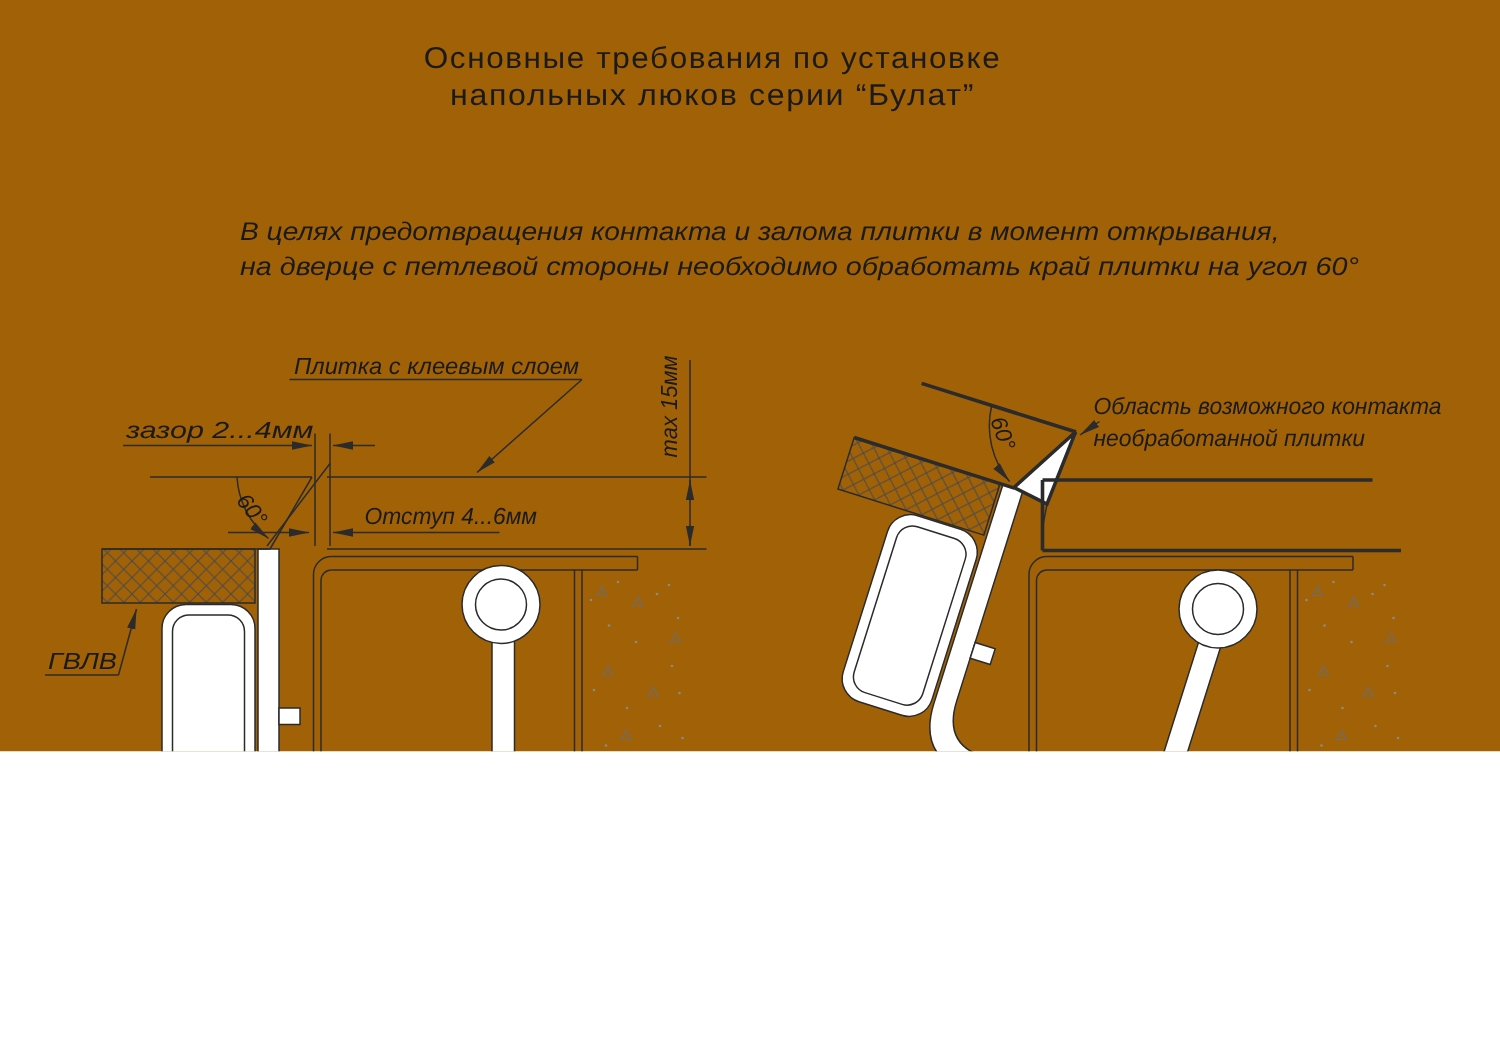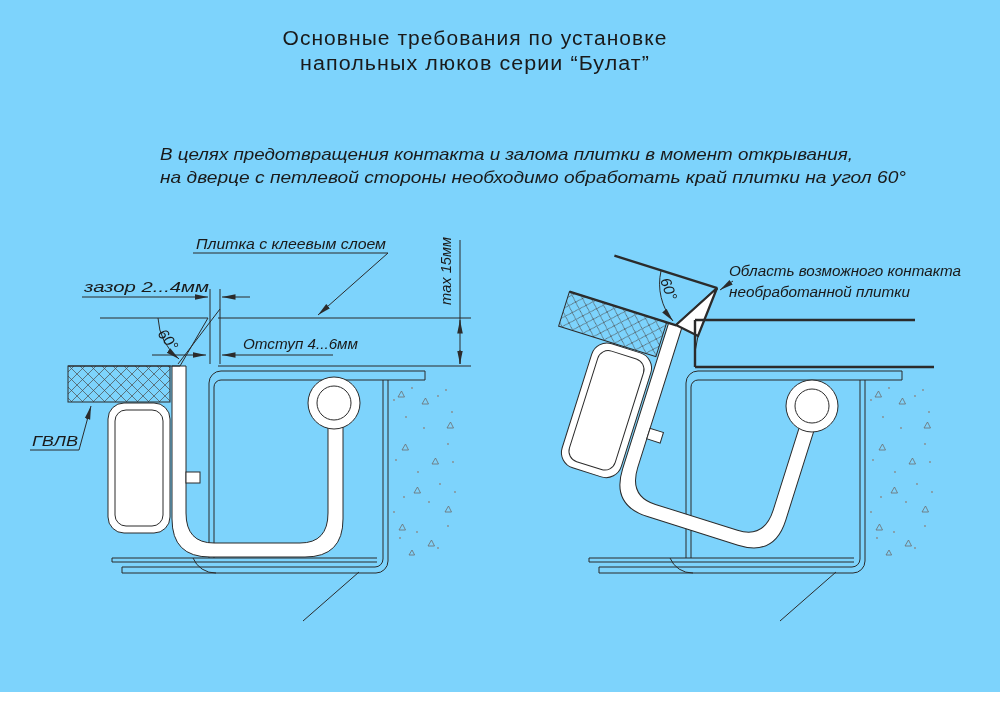--- a/index.html
+++ b/index.html
@@ -1,16 +1,16 @@
 <!DOCTYPE html>
 <html><head>
 <meta charset="utf-8">
 <style>
   html,body{margin:0;padding:0;background:#ffffff;}
-  .page{position:relative;width:1000px;height:692px;background:#7dd3fc;overflow:hidden;}
+  .page{position:relative;width:1000px;height:501px;background:#a16207;overflow:hidden;}
   svg{display:block;}
   .ln{stroke:#2b2b2b;stroke-width:1;fill:none;}
   .lnf{stroke:#2b2b2b;stroke-width:1;fill:#ffffff;}
   .thk{stroke:#2b2b2b;stroke-width:2.4;fill:none;}
   .thkf{stroke:#2b2b2b;stroke-width:2.3;fill:#ffffff;}
   .hatch{stroke:#2b2b2b;stroke-width:1;fill:url(#xh);}
   .spk{stroke:#6d6d6d;stroke-width:0.8;fill:none;}
   .dot{fill:#8a8a8a;}
   .txt{font-family:"Liberation Sans",sans-serif;font-style:italic;font-size:15.5px;fill:#1a1a1a;}
   .txt-sm{font-family:"Liberation Sans",sans-serif;font-style:italic;font-size:15px;fill:#1a1a1a;}

